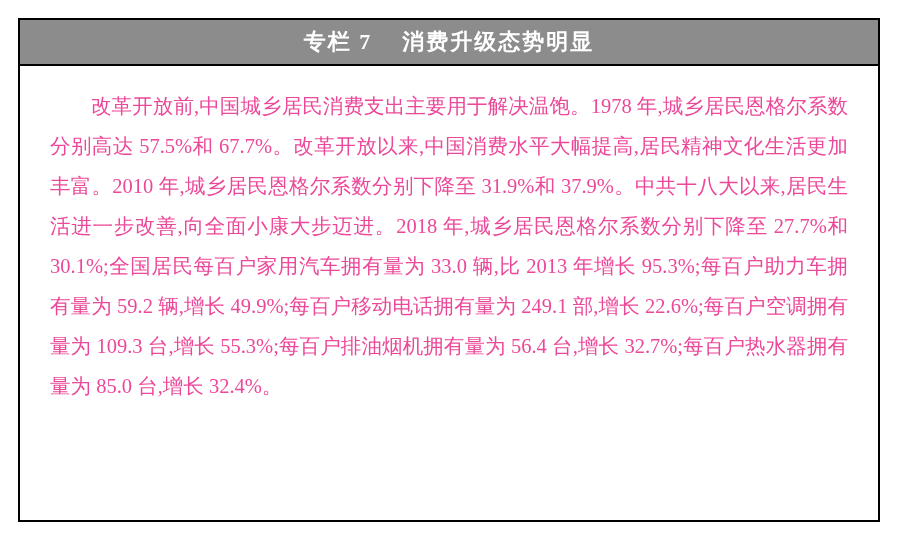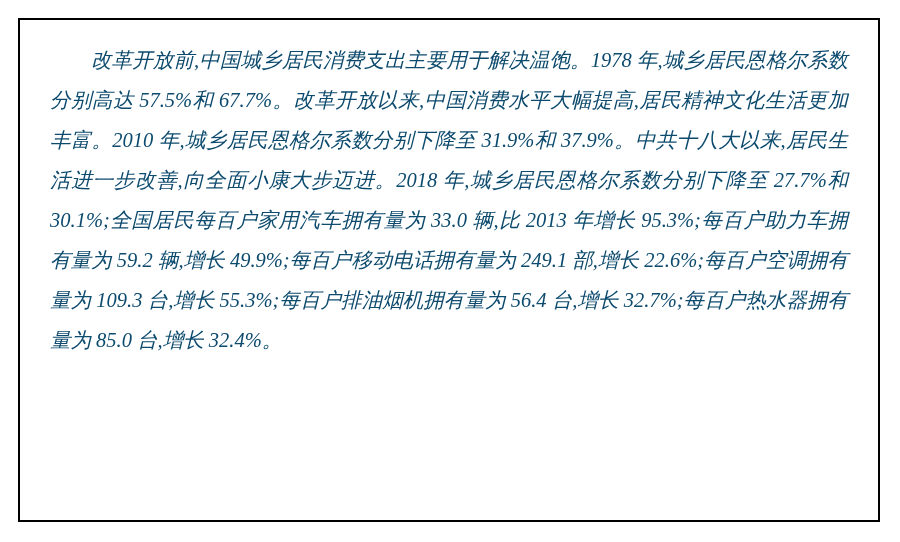--- a/index.html
+++ b/index.html
@@ -40,29 +40,31 @@
     font-family: "Liberation Serif", "DejaVu Serif", serif;
     white-space: pre;
   }
   .box-body {
     padding: 20px 30px 10px 30px;
     box-sizing: border-box;
   }
   .para {
     font-size: 20.5px;
     line-height: 40px;
-    color: #0c4a6e;
+    color: #ec4899;
     text-align: justify;
     text-justify: inter-ideograph;
     text-indent: 2em;
     margin: 0;
     font-family: "Liberation Serif", "DejaVu Serif", serif;
-    font-style: italic;
   }
 </style>
 </head>
 <body>
 
 <div class="box">
+  <div class="box-header">
+    <div class="box-title">专栏 7    消费升级态势明显</div>
+  </div>
   <div class="box-body">
     <p class="para">改革开放前,中国城乡居民消费支出主要用于解决温饱。1978 年,城乡居民恩格尔系数分别高达 57.5%和 67.7%。改革开放以来,中国消费水平大幅提高,居民精神文化生活更加丰富。2010 年,城乡居民恩格尔系数分别下降至 31.9%和 37.9%。中共十八大以来,居民生活进一步改善,向全面小康大步迈进。2018 年,城乡居民恩格尔系数分别下降至 27.7%和 30.1%;全国居民每百户家用汽车拥有量为 33.0 辆,比 2013 年增长 95.3%;每百户助力车拥有量为 59.2 辆,增长 49.9%;每百户移动电话拥有量为 249.1 部,增长 22.6%;每百户空调拥有量为 109.3 台,增长 55.3%;每百户排油烟机拥有量为 56.4 台,增长 32.7%;每百户热水器拥有量为 85.0 台,增长 32.4%。</p>
   </div>
 </div>
 
 </body></html>

